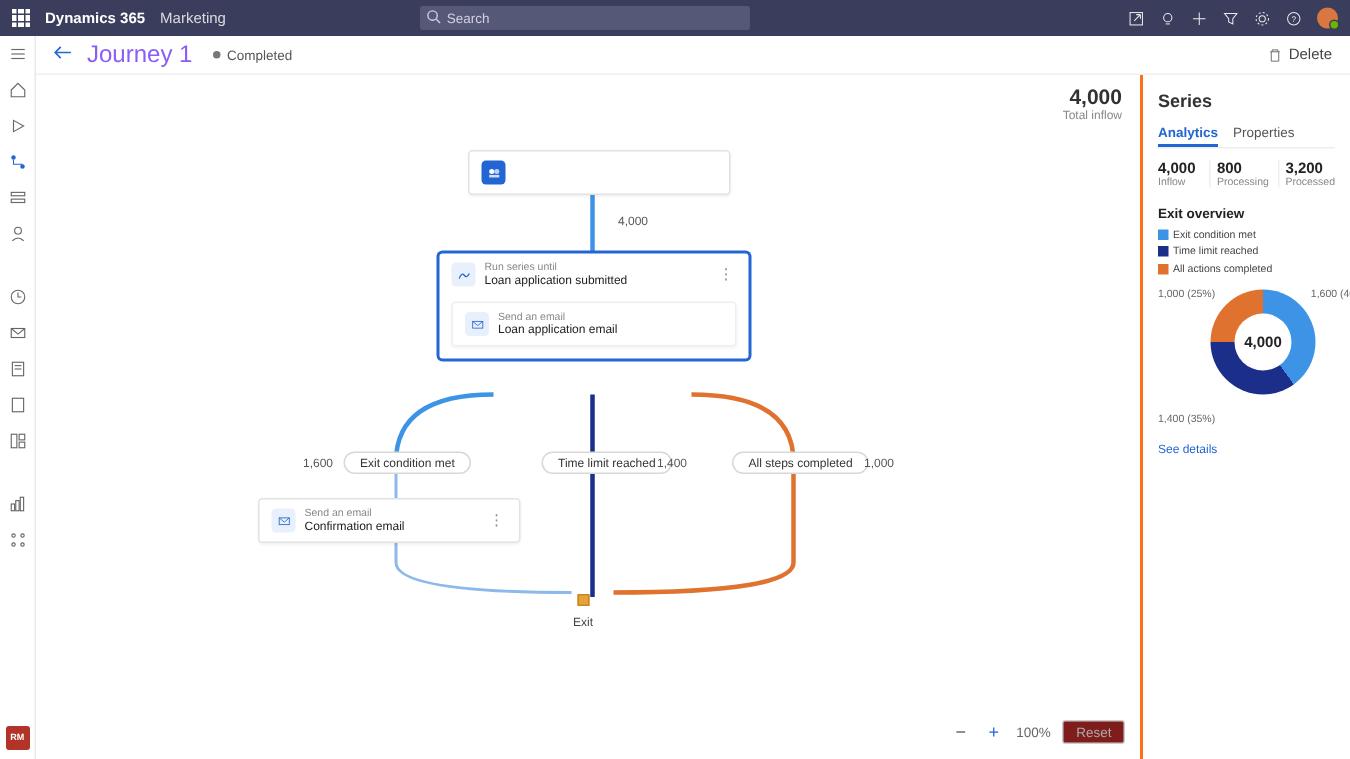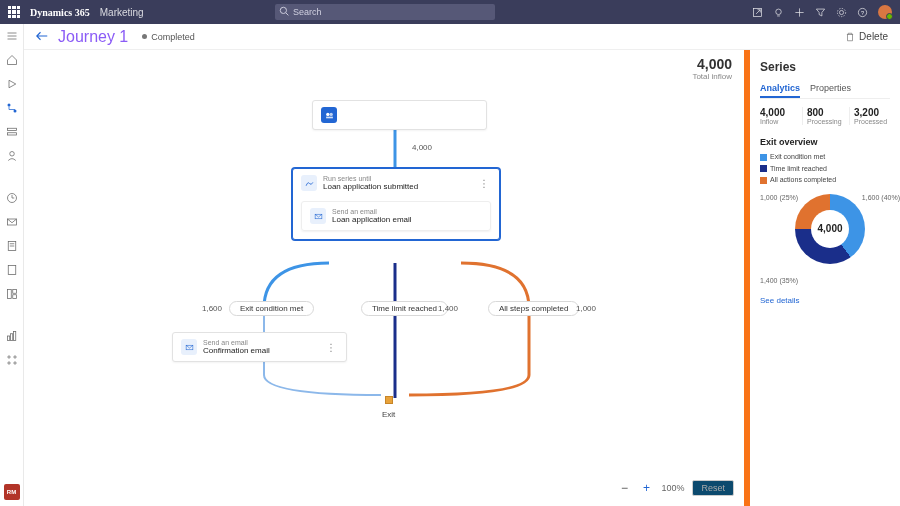--- a/index.html
+++ b/index.html
@@ -6,21 +6,21 @@
   html, body { width: 900px; height: 506px; overflow: hidden; background: #fff; }
 
   
   .topbar {
     height: 24px; background: #3a3d5b; color: #fff;
     display: flex; align-items: center; padding: 0 8px; font-size: 10px;
     gap: 6px;
   }
   .waffle { width: 12px; height: 12px; display: grid; grid-template-columns: repeat(3,1fr); grid-template-rows: repeat(3,1fr); gap: 1px; cursor: pointer; }
   .waffle span { background:#fff; }
-  .top-title { font-weight:600; margin-left:4px;font-family:Liberation Serif, serif; }
+  .top-title { font-weight:600; margin-left:4px; }
   .top-sub { opacity:.8; margin-left:4px; }
   .search-wrap { margin-left:auto; margin-right:auto; }
   .search {
     width:220px; height:16px; border:none; border-radius:2px;
     background:#565877; color:#fff; font-size:9px; padding:0 6px 0 18px;
   }
   .search::placeholder { color:#d0d0e0; }
   .search-icon { position:relative; }
   .search-icon svg { position:absolute; left:4px; top:2px; }
   .top-icons { display:flex; gap:10px; align-items:center; margin-left:auto; }
@@ -45,21 +45,21 @@
   }
   .back-arrow{ cursor:pointer; color:#2266d3; margin-right:10px;}
   .page-title{ font-weight:400; font-size:16px; color:#8b5cf6;}
   .status-dot { width:5px;height:5px;border-radius:50%;background:#777;margin:0 4px 0 14px;}
   .status-txt{font-size:9px;color:#555;}
   .delete-btn{ margin-left:auto; display:flex; gap:4px; align-items:center; cursor:pointer; color:#444; font-size:10px;}
 
   
   .main { position:absolute; top:50px; left:24px; right:0; bottom:0; display:flex; }
   .canvas { flex:1; position:relative; background:#fff; overflow:hidden; }
-  .sidepanel { width:156px; border-left:6px solid #f97316; padding:10px 10px 0; font-size:9px; color:#333;}
+  .sidepanel { width:140px; border-left:2px solid #f97316; padding:10px 10px 0; font-size:9px; color:#333;}
 
   
   .inflow-summary{ position:absolute; top:6px; right:12px; text-align:right;}
   .inflow-summary .big{font-size:14px;font-weight:600;color:#323232;}
   .inflow-summary .small{font-size:8px;color:#888;}
 
   
   svg.connectors{ position:absolute; top:0; left:0; pointer-events:none; }
 
   
@@ -80,21 +80,21 @@
 
   .pill{ position:absolute; background:#fff; border:1px solid #d8d8d8; border-radius:10px; padding:2px 10px; font-size:8px; color:#333; }
 
   .exit-node{ position:absolute; display:flex; gap:6px; align-items:center; font-size:8px; color:#444;}
   .exit-node .sq{ width:8px;height:8px;background:#e8a23a;border:1px solid #c78528;}
 
   
   .zoomctl{ position:absolute; right:10px; bottom:10px; display:flex; align-items:center; gap:8px; font-size:9px; color:#666;}
   .zoomctl .zbtn{ width:14px;height:14px;display:flex;align-items:center;justify-content:center;cursor:pointer;font-size:12px;color:#555;}
   .zoomctl .zbtn.plus{color:#2266d3;}
-  .zoomctl .reset{ border:1px solid #ccc; border-radius:2px; padding:2px 8px; color:#aaa; background:#0c4a6e;}
+  .zoomctl .reset{ border:1px solid #ccc; border-radius:2px; padding:2px 8px; color:#aaa; background:#7f1d1d;}
 
   
   .sp-title{ font-size:12px; font-weight:600; color:#323232; margin-bottom:6px;}
   .sp-tabs{ display:flex; gap:10px; border-bottom:1px solid #eee; margin-bottom:8px; font-size:9px;}
   .sp-tab{ padding:3px 0; cursor:pointer; color:#555;}
   .sp-tab.active{ color:#2266d3; border-bottom:2px solid #2266d3; font-weight:600;}
   .sp-stats{ display:flex; gap:6px; margin-bottom:12px;}
   .sp-stat{ flex:1; border-left:1px solid #eee; padding-left:4px;}
   .sp-stat:first-child{border-left:none;padding-left:0;}
   .sp-stat .n{font-size:10px;font-weight:600;color:#222;}

